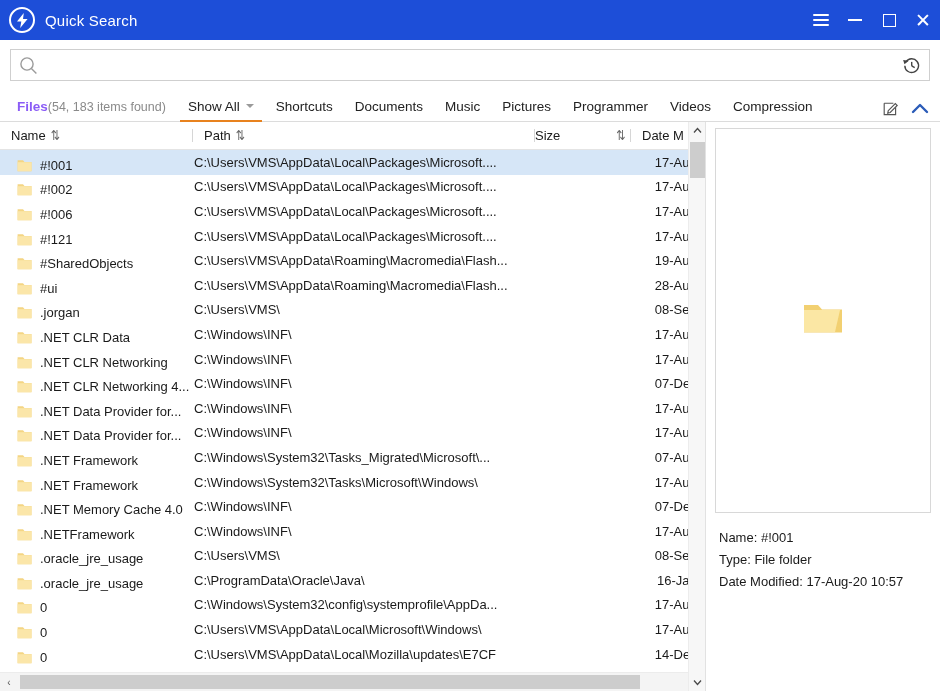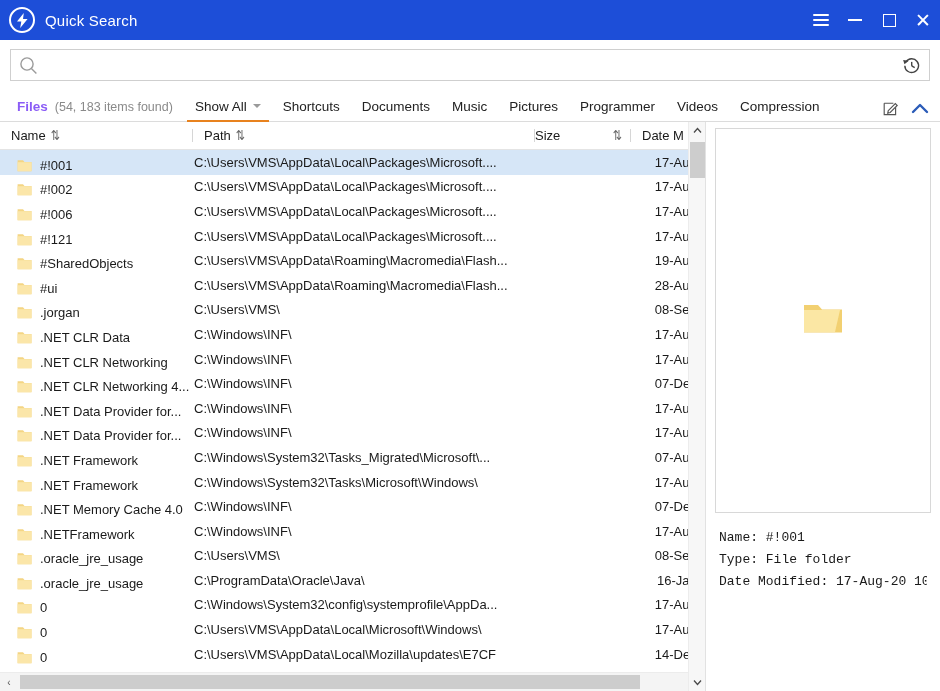--- a/index.html
+++ b/index.html
@@ -101,21 +101,21 @@
     border-bottom: 1px solid #dcdcdc;
     padding: 0 0 0 0;
   }
   .files-label {
     display: flex; align-items: baseline;
     padding-left: 17px;
     padding-bottom: 7px;
     white-space: nowrap;
   }
   .files-label .strong { font-size: 13.5px; font-weight: bold; color: #8b5cf6; }
-  .files-label .count { font-size: 12.5px; color: #8a8a8a; margin-left: 7px; }
+  .files-label .count { font-size: 12.5px; color: #8a8a8a; }
   .tabs {
     display: flex;
     align-items: flex-end;
     margin-left: 11px;
   }
   .tab {
     font-size: 13.5px;
     color: #222;
     padding: 0 11px 7px 11px;
     white-space: nowrap;
@@ -192,21 +192,21 @@
     color: #666;
     line-height: 1;
     display: inline-block;
     transform: scaleY(1.25);
   }
   .col-sep {
     width: 1px; height: 13px; background: #d6d6d6; flex: 0 0 1px;
   }
   .col-name { width: 192px; flex: 0 0 192px; }
   .col-path { width: 341px; flex: 0 0 341px; }
-  .col-size { width: 95px; flex: 0 0 95px; justify-content: space-between; }
+  .col-size { width: 95px; flex: 0 0 95px; justify-content: flex-start; gap: 43px; }
   .col-size .lbl { padding-left: 0; padding-right: 8px; }
   .col-date { flex: 1 1 auto; }
 
   .rows {
     flex: 1 1 auto;
     overflow: hidden;
     position: relative;
   }
   .row {
     height: 24.6px;
@@ -304,21 +304,21 @@
     display: flex;
     align-items: center;
     justify-content: center;
   }
   .preview-info {
     padding: 14px 4px 0 4px;
     font-size: 13px;
     color: #1a1a1a;
     line-height: 22px;
   }
-  .preview-info div { white-space: nowrap; overflow: hidden; font-family: Liberation Mono, monospace; }
+  .preview-info div { white-space: nowrap; overflow: hidden; }
 </style>
 </head>
 <body>
 
 <div id="app">
 
   <div class="titlebar">
     <div class="app-icon">
       <svg width="13" height="15" viewBox="0 0 13 15" aria-hidden="true">
         <polygon points="7.8,0 1,8.6 5.3,8.6 4.2,15 11.6,6 7,6" fill="#ffffff"></polygon>

